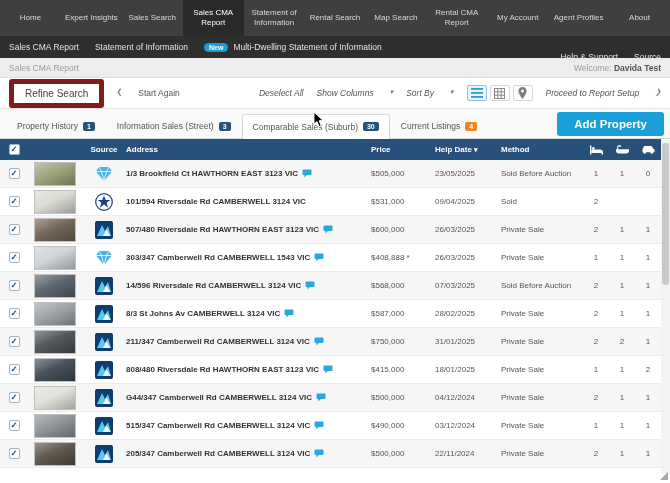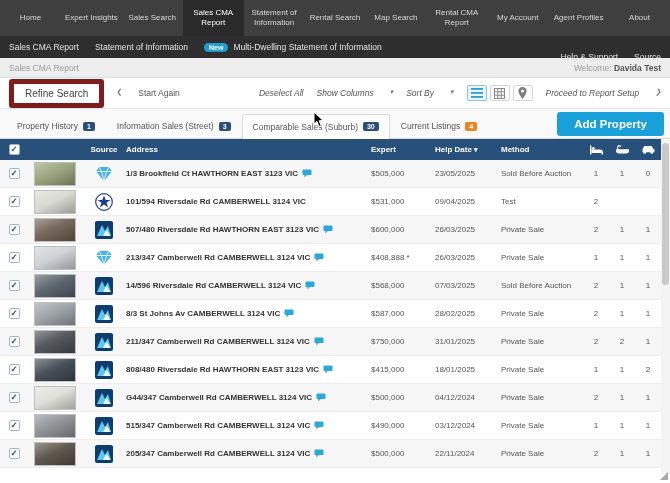--- a/index.html
+++ b/index.html
@@ -259,21 +259,21 @@
 <div class="table-wrap">
   <div class="thead">
     <div class="col-check">
       <span class="checkbox checked">
         <span class="tick">✓</span>
       </span>
     </div>
     <div class="col-photo"></div>
     <div class="col-source">Source</div>
     <div class="col-address">Address</div>
-    <div class="col-price">Expert</div>
+    <div class="col-price">Price</div>
     <div class="col-date">
       <span>Help Date</span>
       <span class="caret">▾</span>
     </div>
     <div class="col-method">Method</div>
     <div class="col-num">
       <svg width="13" height="10" viewBox="0 0 13 10">
           <g fill="#fff">
             <rect x="0" y="0.5" width="1.4" height="9"></rect>
             <circle cx="3.4" cy="3.4" r="1.3"></circle>
@@ -350,21 +350,21 @@
             <path d="M9 2.5 10.7 7h4.6l-3.7 2.8 1.4 4.6L9 11.6l-4 2.8 1.4-4.6L2.7 7h4.6z" fill="#1c3f94"></path>
           </svg>
 
         </div>
         <div class="col-address">
           <span class="addr-text">101/594 Riversdale Rd CAMBERWELL 3124 VIC</span>
 
         </div>
         <div class="col-price">$531,000</div>
         <div class="col-date">09/04/2025</div>
-        <div class="col-method">Test</div>
+        <div class="col-method">Sold</div>
         <div class="col-num">2</div>
         <div class="col-num"></div>
         <div class="col-num"></div>
       </div>
 
       <div class="trow">
         <div class="col-check">
           <span class="checkbox checked">
             <span class="tick">✓</span>
           </span>
@@ -410,21 +410,21 @@
             <polygon points="4,1 14,1 17,5.5 9,15 1,5.5" fill="#4ab3e2"></polygon>
             <g stroke="#fff" stroke-width="0.8" fill="none">
               <polyline points="1,5.5 17,5.5"></polyline>
               <polyline points="4,1 6.5,5.5 9,15"></polyline>
               <polyline points="14,1 11.5,5.5 9,15"></polyline>
             </g>
           </svg>
 
         </div>
         <div class="col-address">
-          <span class="addr-text">213/347 Camberwell Rd CAMBERWELL 3124 VIC</span>
+          <span class="addr-text">303/347 Camberwell Rd CAMBERWELL 1543 VIC</span>
           <span class="chat-icon">
             <svg width="10" height="9" viewBox="0 0 10 9">
               <path d="M1.5 0.5h7a1 1 0 0 1 1 1v3.6a1 1 0 0 1-1 1H4.8L2.4 8.4V6.1h-0.9a1 1 0 0 1-1-1V1.5a1 1 0 0 1 1-1z" fill="#2aa7dc"></path>
             </svg>
           </span>
         </div>
         <div class="col-price">$408,888 *</div>
         <div class="col-date">26/03/2025</div>
         <div class="col-method">Private Sale</div>
         <div class="col-num">1</div>

